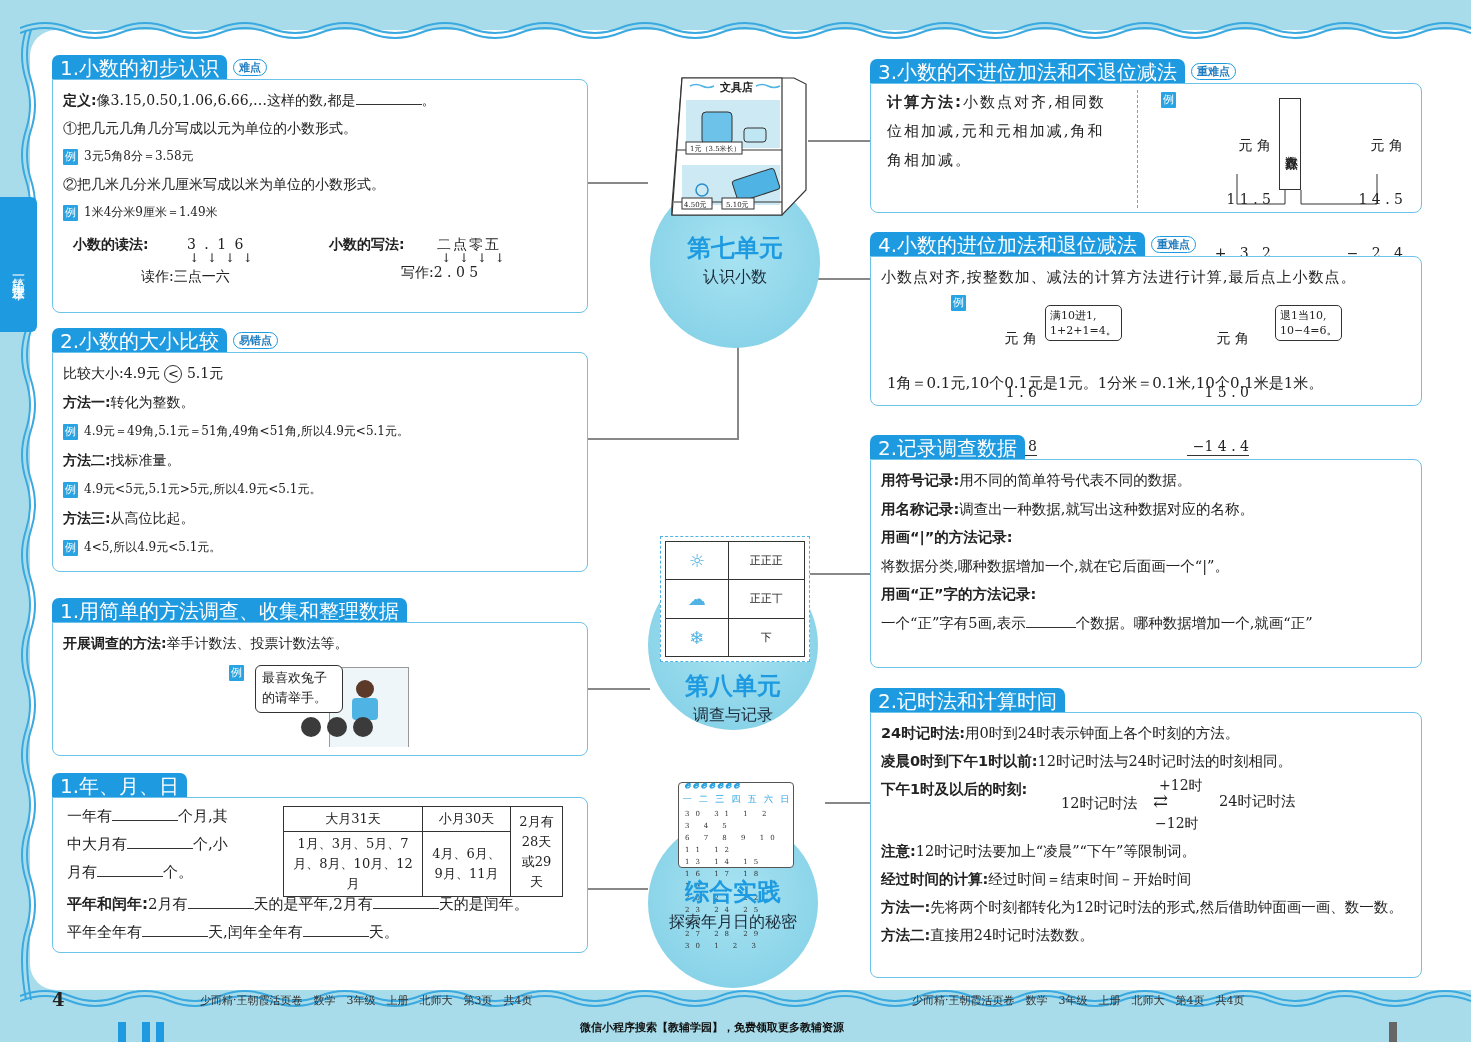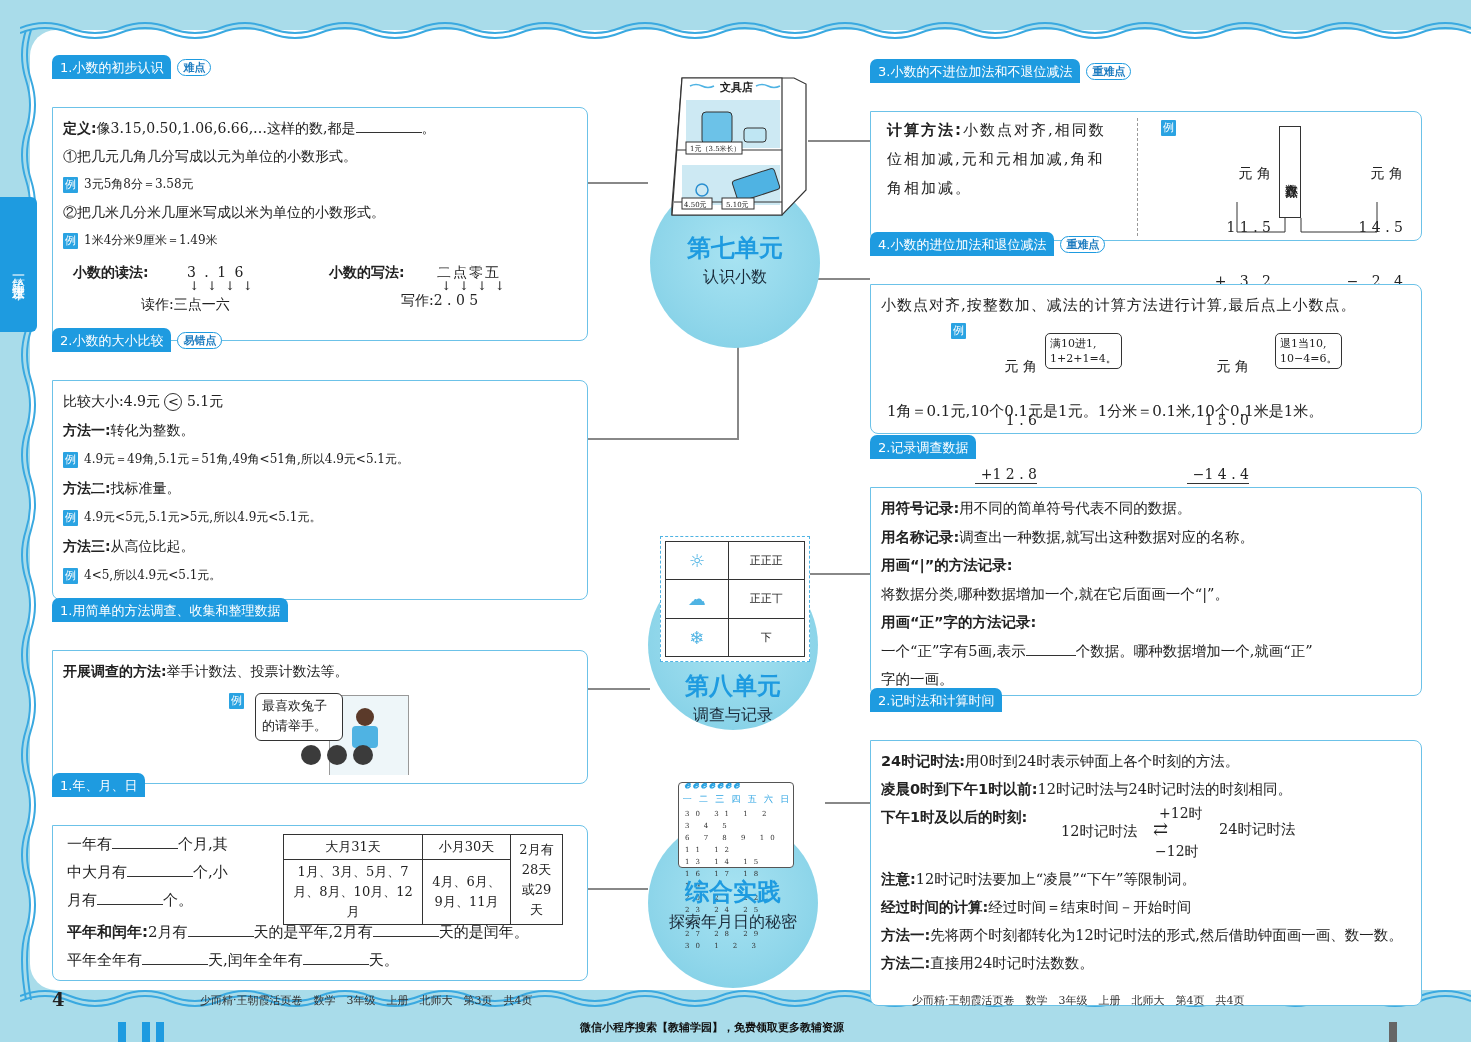--- a/index.html
+++ b/index.html
@@ -6,23 +6,23 @@
 html,body{width:1471px;height:1042px;overflow:hidden;}
 body{position:relative;background:#a9dcea;font-family:"DejaVu Serif","Liberation Serif",serif;color:#222;}
 .page{position:absolute;left:30px;top:30px;width:1441px;height:960px;background:#fff;border-radius:26px 0 0 26px;}
 .wave-top{position:absolute;left:20px;top:14px;width:1451px;height:26px;}
 .wave-bot{position:absolute;left:20px;top:986px;width:1451px;height:26px;}
 .wave-left{position:absolute;left:14px;top:30px;width:22px;height:970px;}
 .side-tab{position:absolute;left:0;top:197px;width:37px;height:135px;background:#1e9be0;border-radius:0 6px 6px 0;color:#fff;font-family:"DejaVu Sans","Liberation Sans",sans-serif;font-size:13px;writing-mode:vertical-rl;text-align:center;padding-top:16px;letter-spacing:1px;line-height:37px;}
 .connector{position:absolute;background:#888;}
 .card{position:absolute;}
 .card-head{display:flex;align-items:flex-end;height:24px;}
-.card-title{background:#1e9be0;color:#fff;font-family:"DejaVu Sans","Liberation Sans",sans-serif;font-size:13px;padding:2px 8px 0 8px;border-radius:7px 7px 0 0;height:24px;line-height:22px;white-space:nowrap;}
+.card-title{background:#1e9be0;color:#fff;font-family:"DejaVu Sans","Liberation Sans",sans-serif;font-size:20px;padding:2px 8px 0 8px;border-radius:7px 7px 0 0;height:24px;line-height:22px;white-space:nowrap;}
 .tag{margin-left:6px;margin-bottom:3px;border:1.2px solid #1e9be0;color:#1e7cc0;font-family:"DejaVu Sans","Liberation Sans",sans-serif;font-size:11px;font-weight:bold;border-radius:9px;padding:0 5px;height:17px;line-height:15px;background:#fff;}
-.card-body{border:1.5px solid #6cc2e8;border-radius:0 8px 8px 8px;background:#fff;padding:6px 10px;font-size:14px;line-height:28px;margin-top:28px;}
+.card-body{border:1.5px solid #6cc2e8;border-radius:0 8px 8px 8px;background:#fff;padding:6px 10px;font-size:14px;line-height:28px;}
 .b{font-family:"DejaVu Sans","Liberation Sans",sans-serif;font-weight:bold;}
 .ex{display:inline-block;background:#2aa3e2;color:#fff;font-size:11px;padding:0 2px;line-height:16px;margin-right:6px;vertical-align:middle;border-radius:1px;}
 .small{font-size:12px;}
 .blank{display:inline-block;width:66px;border-bottom:1px solid #333;height:16px;vertical-align:baseline;}
 .unit-circle{position:absolute;border-radius:50%;background:radial-gradient(circle at 50% 45%,#a8e3f2 0%,#8fd6ea 60%,#7ccde4 100%);}
 .unit-title{position:absolute;width:200px;text-align:center;font-family:"DejaVu Sans","Liberation Sans",sans-serif;font-weight:bold;color:#1e9be0;font-size:24px;}
 .unit-sub{position:absolute;width:200px;text-align:center;font-family:"DejaVu Sans","Liberation Sans",sans-serif;font-weight:normal;color:#1a2b3a;font-size:16px;}
 table.cal{border-collapse:collapse;font-size:13px;line-height:20px;}
 table.cal td{border:1px solid #333;text-align:center;padding:2px 6px;}
 .footer-text{position:absolute;top:993px;font-size:11px;color:#333;white-space:nowrap;}
@@ -273,21 +273,20 @@
   <div class="card-head">
     <span class="card-title">2.记录调查数据</span>
   </div>
   <div class="card-body" style="height:209px;font-size:14.5px;line-height:28.5px;">
     <div><span class="b">用符号记录:</span><span>用不同的简单符号代表不同的数据。</span></div>
     <div><span class="b">用名称记录:</span><span>调查出一种数据,就写出这种数据对应的名称。</span></div>
     <div><span class="b">用画“|”的方法记录:</span></div>
     <div>将数据分类,哪种数据增加一个,就在它后面画一个“|”。</div>
     <div><span class="b">用画“正”字的方法记录:</span></div>
     <div><span>一个“正”字有5画,表示</span><span class="blank" style="width:50px;"></span><span>个数据。哪种数据增加一个,就画“正”</span></div>
-    <div>字的一画。</div>
   </div>
 </div>
 
 <div class="card" style="left:870px;top:688px;width:552px;">
   <div class="card-head">
     <span class="card-title">2.记时法和计算时间</span>
   </div>
   <div class="card-body" style="height:266px;font-size:14.5px;line-height:28px;position:relative;">
     <div><span class="b">24时记时法:</span><span>用0时到24时表示钟面上各个时刻的方法。</span></div>
     <div><span class="b">凌晨0时到下午1时以前:</span><span>12时记时法与24时记时法的时刻相同。</span></div>

